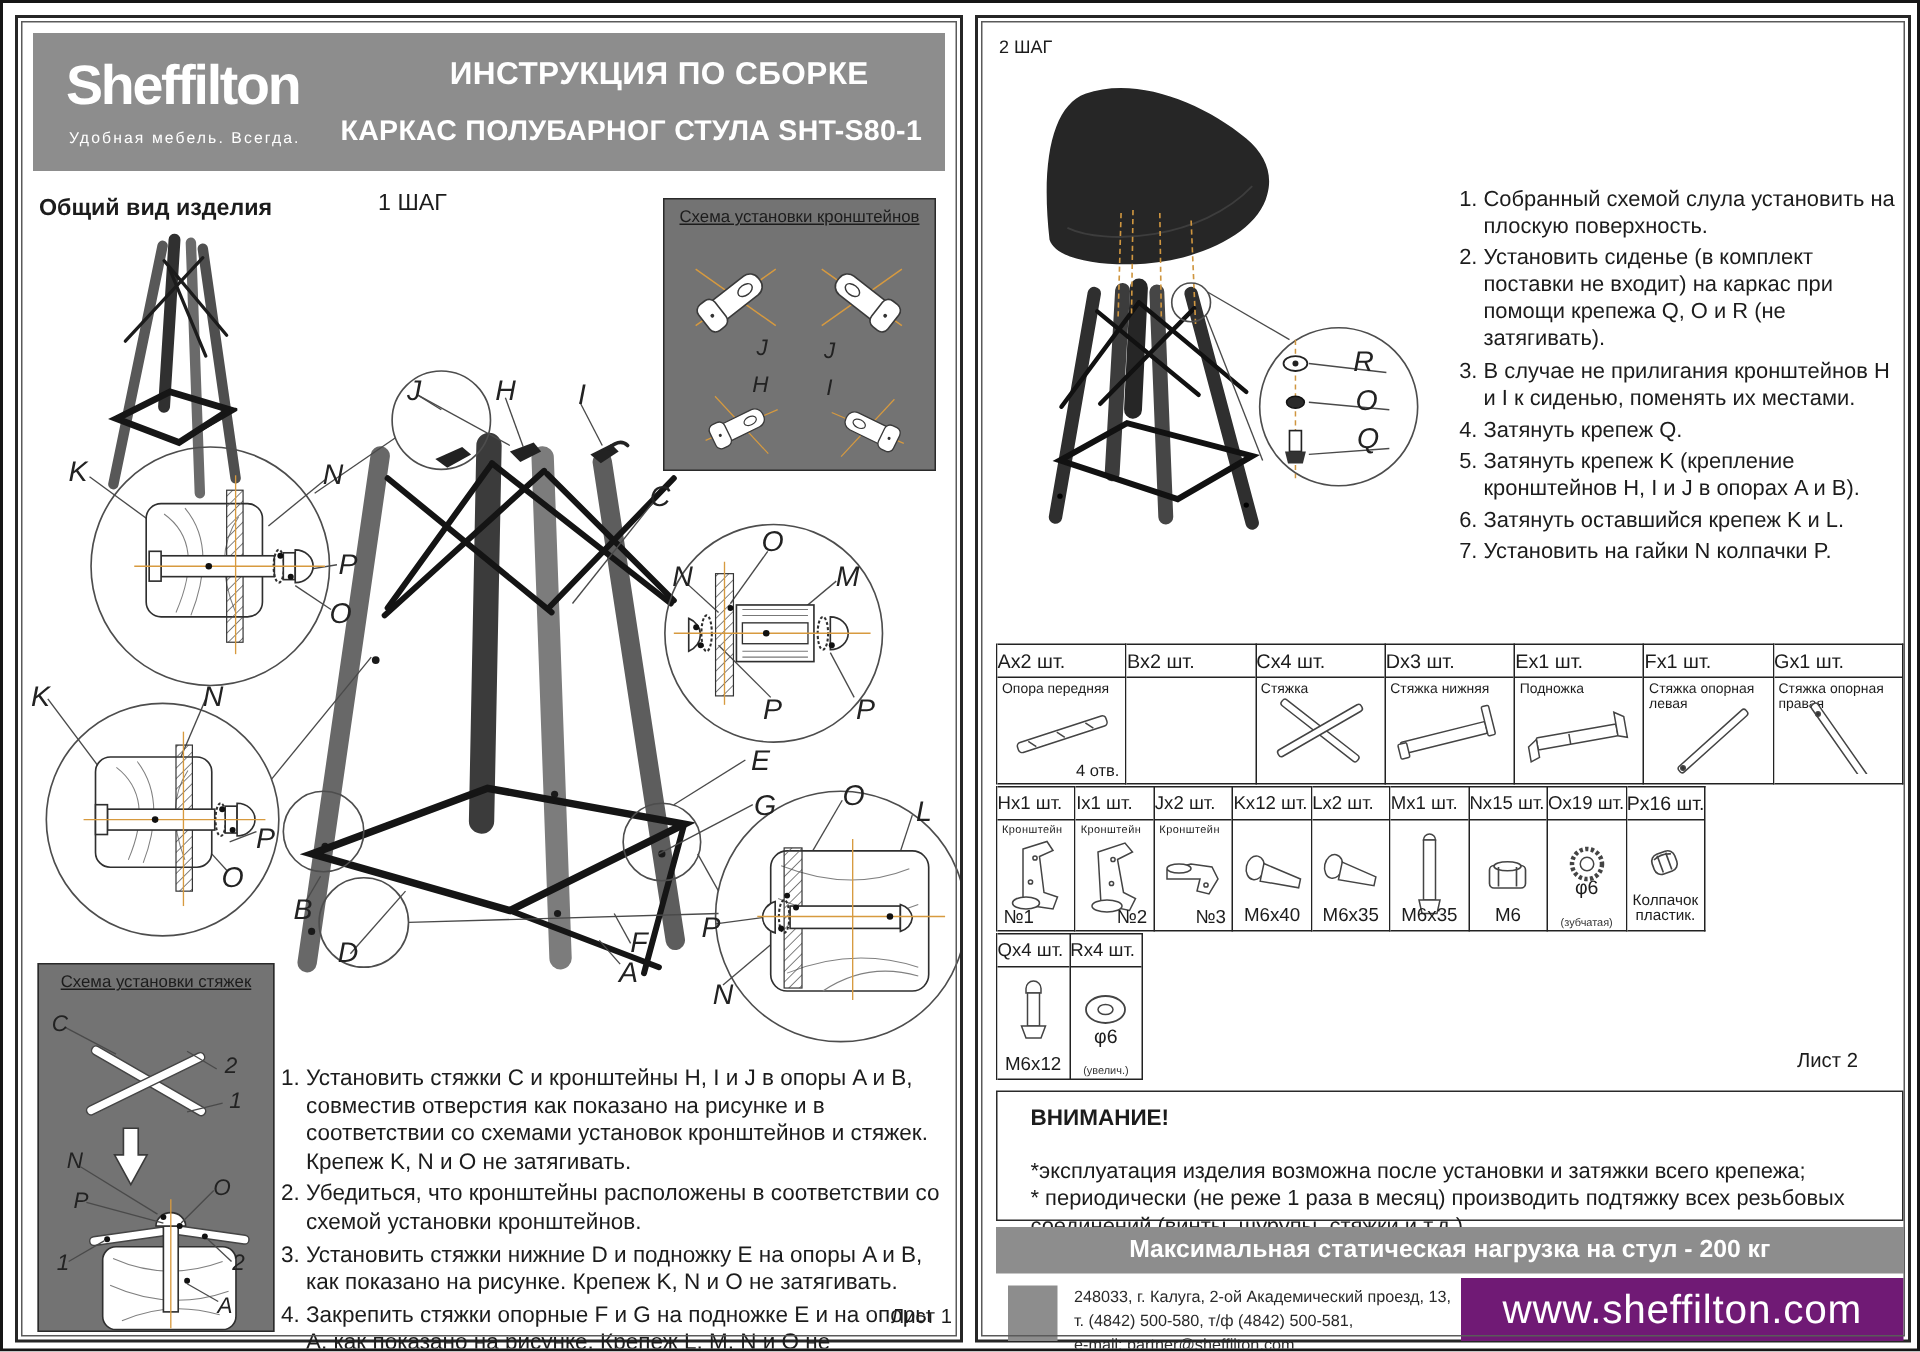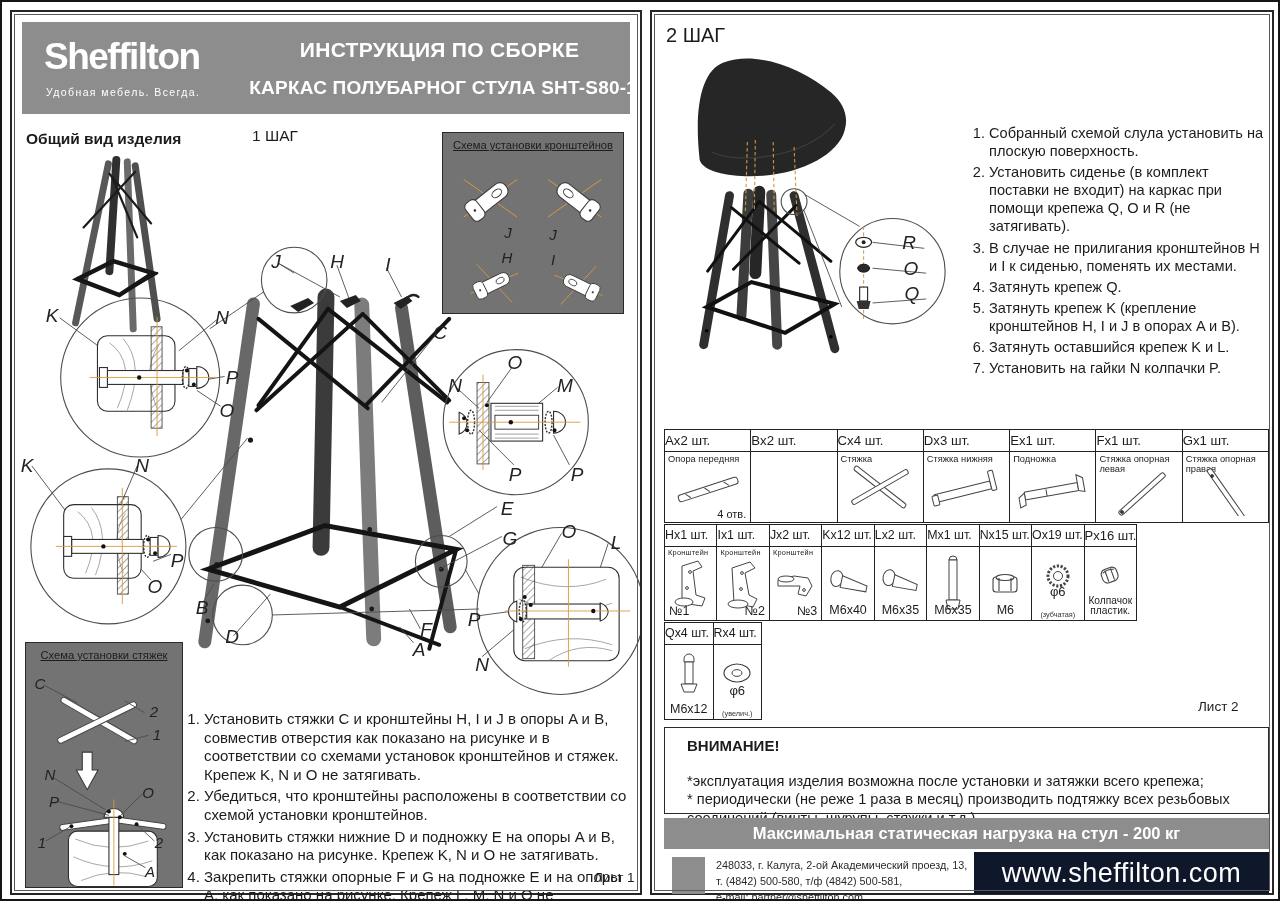--- a/index.html
+++ b/index.html
@@ -9,21 +9,21 @@
   .page{position:absolute;top:8px;height:885px;background:#fff;border:2px solid #262626}
   .page::after{content:"";position:absolute;inset:2px;border:1px solid #5a5a5a;pointer-events:none}
   #p1{left:8px;width:632px}
   #p2{left:648px;width:624px}
   .artsvg{position:absolute;inset:0;width:100%;height:100%;pointer-events:none}
   
   .hdr{position:absolute;left:10px;top:10px;right:10px;height:92px;background:#8d8d8d;color:#fff}
   .brand{position:absolute;left:22px;top:14px;font-size:37px;font-weight:bold;letter-spacing:-1.5px}
   .tagline{position:absolute;left:24px;top:64px;font-size:10.5px;letter-spacing:1.4px}
   .t1{position:absolute;left:225px;top:16px;width:385px;text-align:center;font-size:21px;font-weight:bold;letter-spacing:.3px}
-  .t2{position:absolute;left:205px;top:55px;width:410px;text-align:right;font-size:19px;font-weight:bold;letter-spacing:.2px}
+  .t2{position:absolute;left:205px;top:55px;width:410px;text-align:left;font-size:19px;font-weight:bold;letter-spacing:.2px}
   .h2{position:absolute;font-weight:bold;font-size:15.5px}
   .step{position:absolute;font-size:15.5px}
   .box{position:absolute;border:1.5px solid #2a2a2a;background:#737373}
   .box-title{position:absolute;left:0;right:0;top:6px;text-align:center;font-size:11.2px;text-decoration:underline;white-space:nowrap}
   .boxsvg{position:absolute;inset:0;width:100%;height:100%}
   .co{position:absolute;transform:translate(-50%,-50%);font-style:italic;font-size:19px;color:#222;line-height:1}
   .co.sm{font-size:15px}
   ol.instr{position:absolute;list-style-position:outside;padding-left:20px;font-size:15px;line-height:1.24}
   ol.instr li{margin-bottom:3px}
   ol.instr2{font-size:14.6px}
@@ -42,21 +42,21 @@
   .pc-note.two{left:0;right:0;text-align:center;bottom:2px;font-size:13px;line-height:1}
   .pc-note .sub{display:block;font-size:7.3px;color:#333;margin-top:13px}
   .pc-note.kpl{left:0;right:0;text-align:center;bottom:3px;font-size:10.2px;line-height:1.05}
   
   .warn{position:absolute;border:1.5px solid #2a2a2a;background:#fff;padding:9px 12px 6px 22px}
   .warn .wt{font-weight:bold;font-size:15px;margin-bottom:18px}
   .warn .wl{font-size:14.6px;line-height:1.26}
   .maxload{position:absolute;background:#8d8d8d;color:#fff;font-weight:bold;font-size:16.5px;text-align:center;display:flex;align-items:center;justify-content:center}
   .addr{position:absolute;font-size:10.8px;line-height:1.5;color:#2a2a2a}
   .sq{position:absolute;background:#8d8d8d}
-  .site{position:absolute;background:#0f172a;color:#fff;display:flex;align-items:center;justify-content:center;font-size:27px;letter-spacing:.5px}
+  .site{position:absolute;background:#701a75;color:#fff;display:flex;align-items:center;justify-content:center;font-size:27px;letter-spacing:.5px}
 </style>
 </head>
 <body>
 
 <div class="canvas">
 
   <div class="page" id="p1">
 
     <div class="hdr">
       <div class="brand">Sheffilton</div>
@@ -356,21 +356,21 @@
       <li>Установить стяжки C и кронштейны H,  I и J в опоры A и B, совместив отверстия как показано на рисунке и в соответствии со схемами установок кронштейнов и стяжек. Крепеж K, N и O не затягивать.</li>
       <li>Убедиться, что кронштейны расположены в соответствии со схемой установки кронштейнов.</li>
       <li>Установить стяжки нижние D и подножку E на опоры A и B, как показано на рисунке. Крепеж K, N и O не затягивать.</li>
       <li>Закрепить стяжки опорные F и G на подножке E и на опоры A, как показано на рисунке. Крепеж L, M, N и O не затягивать.</li>
     </ol>
     <div class="sheetno" style="left:582px;top:858px">Лист 1</div>
   </div>
 
   <div class="page" id="p2">
 
-    <div class="step" style="left:14px;top:12px;font-size:20px">2 ШАГ</div>
+    <div class="step" style="left:14px;top:12px;font-size:12px">2 ШАГ</div>
 
     <svg class="artsvg" viewBox="0 0 624 885">
 
       <path d="M48,148 C42,95 50,58 72,50 C105,38 150,55 180,80 C193,91 198,104 194,118 C188,142 152,161 112,164 C82,166 52,161 48,148 Z" fill="#262626"></path>
       <path d="M60,140 C85,152 150,148 184,112" fill="none" stroke="#3d3d3d" stroke-width="1.2"></path>
 
       <g stroke-linecap="round">
         <line x1="78" y1="184" x2="52" y2="334" stroke="#2f2f2f" stroke-width="9"></line>
         <line x1="97" y1="182" x2="90" y2="305" stroke="#3c3c3c" stroke-width="10"></line>
         <line x1="108" y1="180" x2="104" y2="262" stroke="#262626" stroke-width="12"></line>

